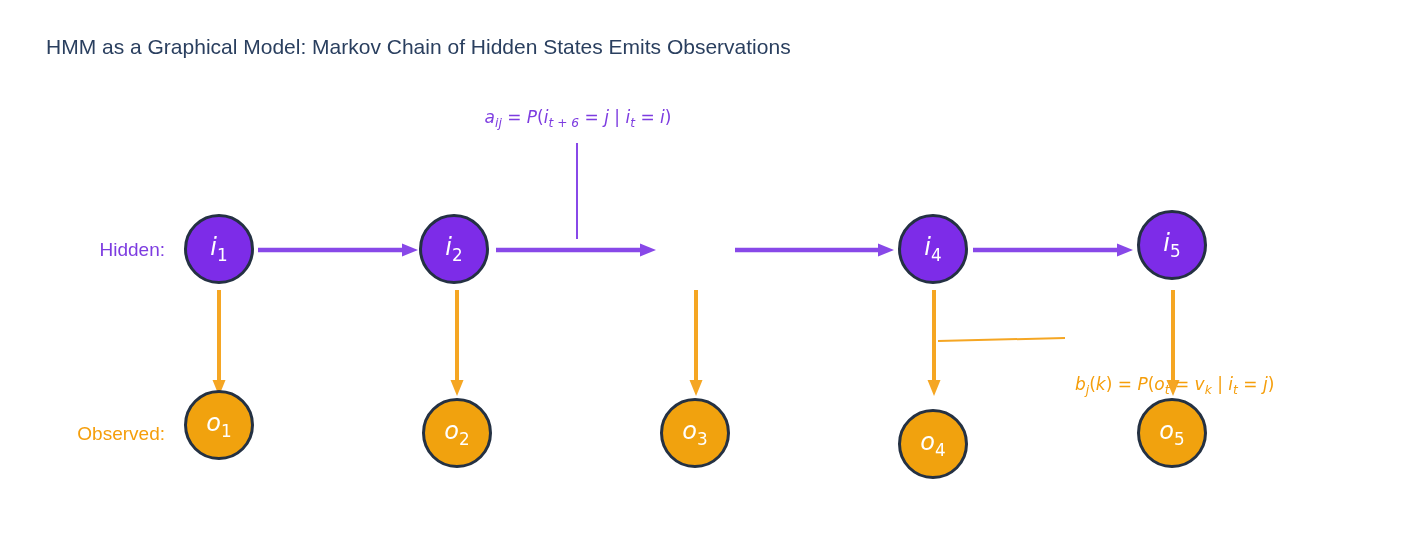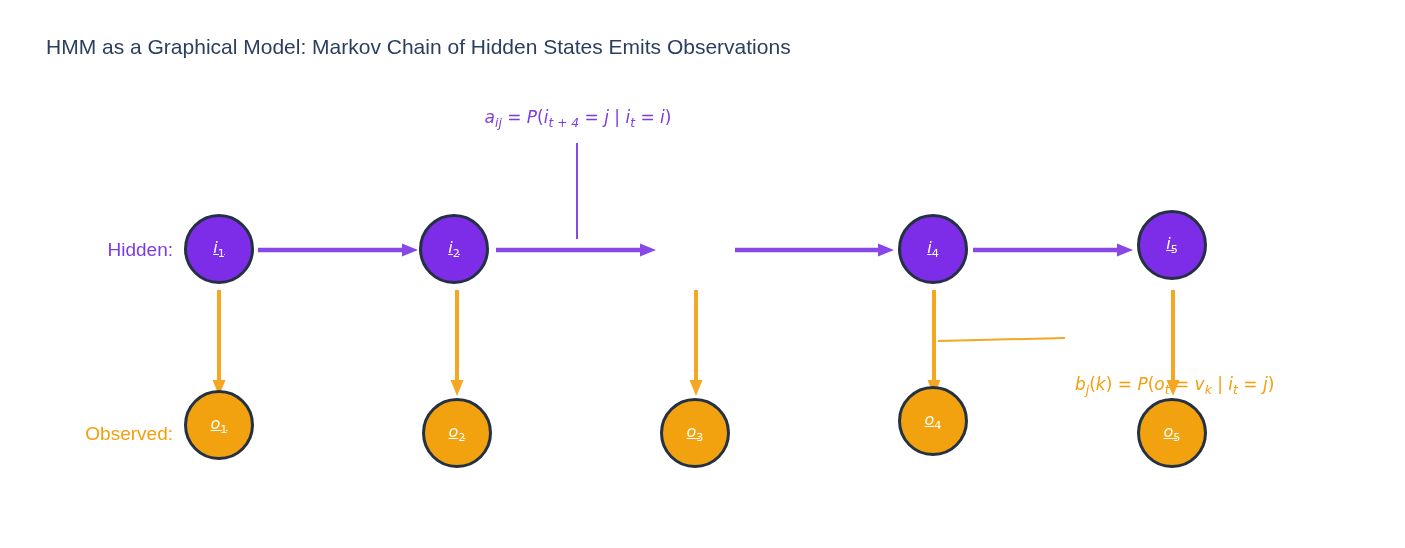--- a/index.html
+++ b/index.html
@@ -13,45 +13,44 @@
   .diagram-title{
     position:absolute;top:35px;left:12px;width:100%;
     text-align:left;
     font-size:21px;
     color:var(--title-text,#2a3f5f);
     white-space:pre;
     padding-left:34px;
   }
   .arrows-layer{position:absolute;top:0;left:0;}
   .row-label{
-    position:absolute;left:12px;width:148px;
+    position:absolute;left:4px;width:148px;
     height:24px;line-height:24px;
     text-align:right;
     font-size:19px;
     white-space:pre;
     padding-left:13px;
   }
   .row-label.hidden-row{top:238px;color:var(--hidden-text,#7d3ce0);}
   .row-label.observed-row{top:422px;color:var(--observed-text,#f59e0b);}
   .node{
     position:absolute;
     width:64px;height:64px;
     border-radius:50%;
     border:3.5px solid var(--node-border,#243143);
     display:flex;align-items:center;justify-content:center;
     box-sizing:content-box;
   }
   .node.hidden-node{background:var(--hidden-fill,#7d2ce8);}
   .node.observed-node{background:var(--observed-fill,#f1a20e);}
   .node-label{
     color:var(--node-label-text,#ffffff);
-    font-size:16px;
+    font-size:24px;
     font-family:"DejaVu Sans",sans-serif;
     white-space:pre;
-    text-decoration:underline;
   }
   .node-label i{font-style:italic;}
   .node-label sub{font-size:0.7em;vertical-align:-0.35em;}
   .formula{
     position:absolute;
     font-family:"DejaVu Sans",sans-serif;
     font-size:17px;
     white-space:pre;
   }
   .formula i{font-style:italic;}
@@ -110,21 +109,21 @@
     </g>
     <g>
       <line x1="1173" y1="290" x2="1173" y2="380" style="stroke:var(--observed-arrow,#f5a623);stroke-width:4"></line>
       <polygon points="1166.5,380 1179.5,380 1173,396" style="fill:var(--observed-arrow,#f5a623)"></polygon>
     </g>
 
     <line x1="577" y1="143" x2="577" y2="239" style="stroke:var(--hidden-arrow,#8848e8);stroke-width:2"></line>
     <line x1="938" y1="341" x2="1065" y2="338" style="stroke:var(--observed-arrow,#f5a623);stroke-width:2"></line>
   </svg>
 
-  <div class="formula transition-formula"><i>a</i><sub><i>ij</i></sub><span> = </span><i>P</i><span>(</span><i>i</i><sub><i>t + 4</i></sub><span> = </span><i>j</i><span> | </span><i>i</i><sub><i>t</i></sub><span> = </span><i>i</i><span>)</span></div>
+  <div class="formula transition-formula"><i>a</i><sub><i>ij</i></sub><span> = </span><i>P</i><span>(</span><i>i</i><sub><i>t + 6</i></sub><span> = </span><i>j</i><span> | </span><i>i</i><sub><i>t</i></sub><span> = </span><i>i</i><span>)</span></div>
 
   <div class="formula emission-formula"><i>b</i><sub><i>j</i></sub><span>(</span><i>k</i><span>)</span><span> = </span><i>P</i><span>(</span><i>o</i><sub><i>t</i></sub><span> = </span><i>v</i><sub><i>k</i></sub><span> | </span><i>i</i><sub><i>t</i></sub><span> = </span><i>j</i><span>)</span></div>
 
   <div class="row-label hidden-row">Hidden:</div>
   <div class="row-label observed-row">Observed:</div>
 
   <div class="node hidden-node" style="left:184px;top:214px">
     <span class="node-label"><i>i</i><sub>1</sub></span>
   </div>
   <div class="node hidden-node" style="left:419px;top:214px">
@@ -139,20 +138,20 @@
 
   <div class="node observed-node" style="left:184px;top:390px">
     <span class="node-label"><i>o</i><sub>1</sub></span>
   </div>
   <div class="node observed-node" style="left:422px;top:398px">
     <span class="node-label"><i>o</i><sub>2</sub></span>
   </div>
   <div class="node observed-node" style="left:660px;top:398px">
     <span class="node-label"><i>o</i><sub>3</sub></span>
   </div>
-  <div class="node observed-node" style="left:898px;top:386px">
+  <div class="node observed-node" style="left:898px;top:409px">
     <span class="node-label"><i>o</i><sub>4</sub></span>
   </div>
   <div class="node observed-node" style="left:1137px;top:398px">
     <span class="node-label"><i>o</i><sub>5</sub></span>
   </div>
 
 </div>
 
 </body></html>

